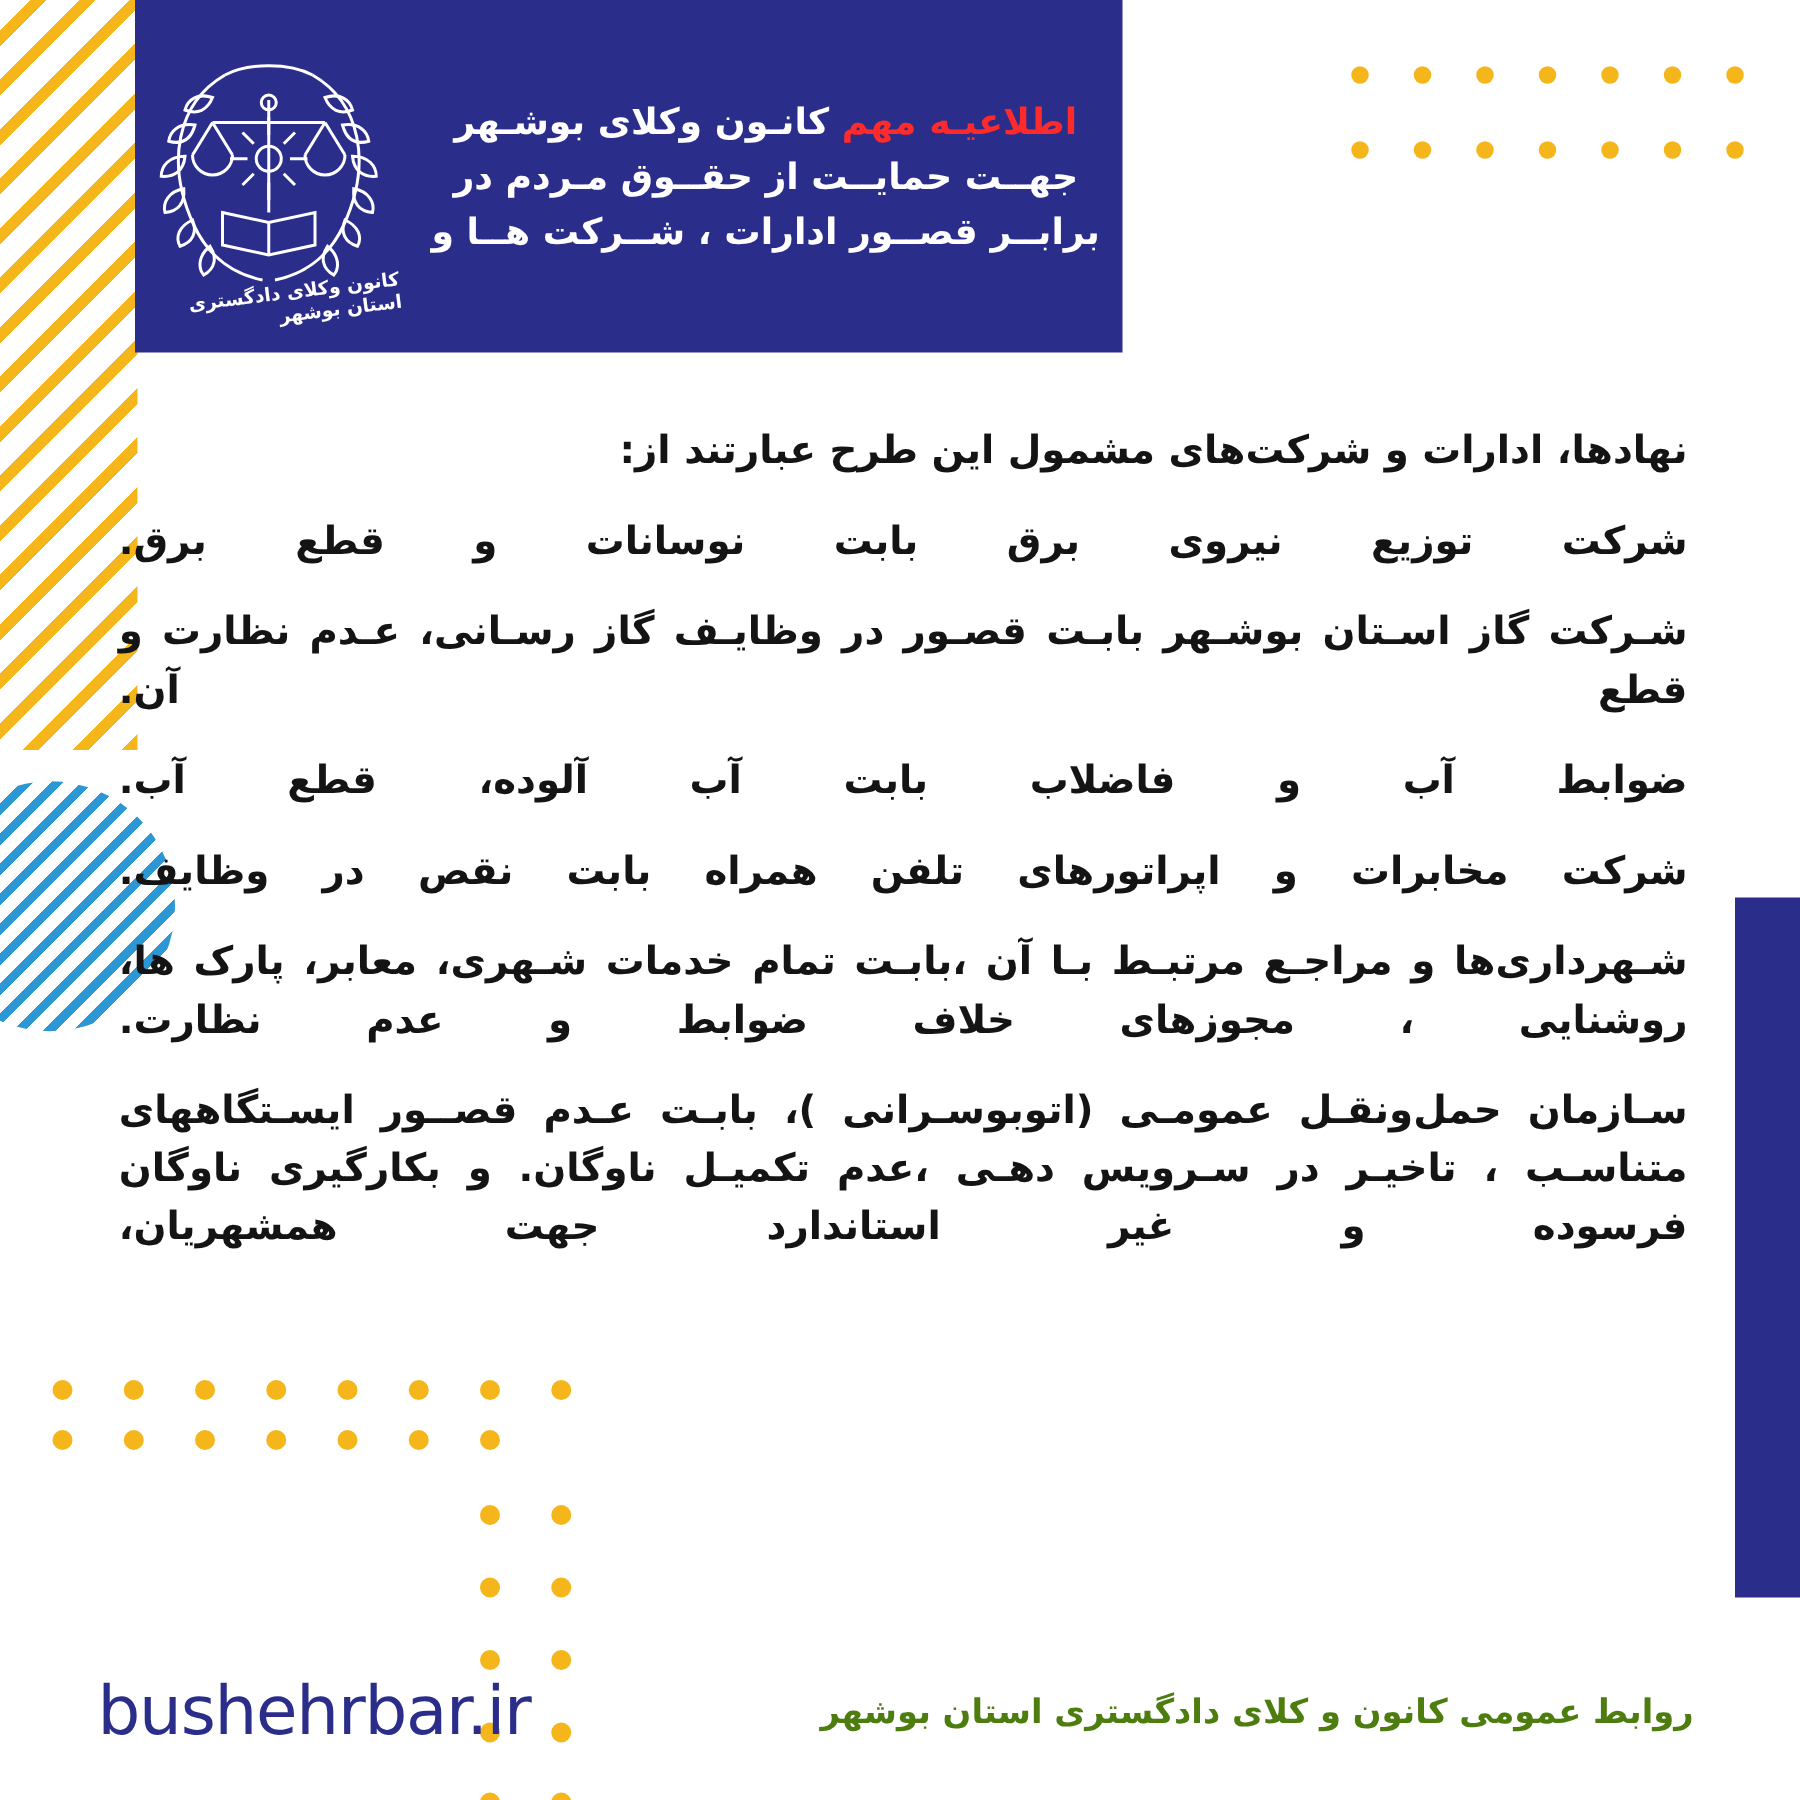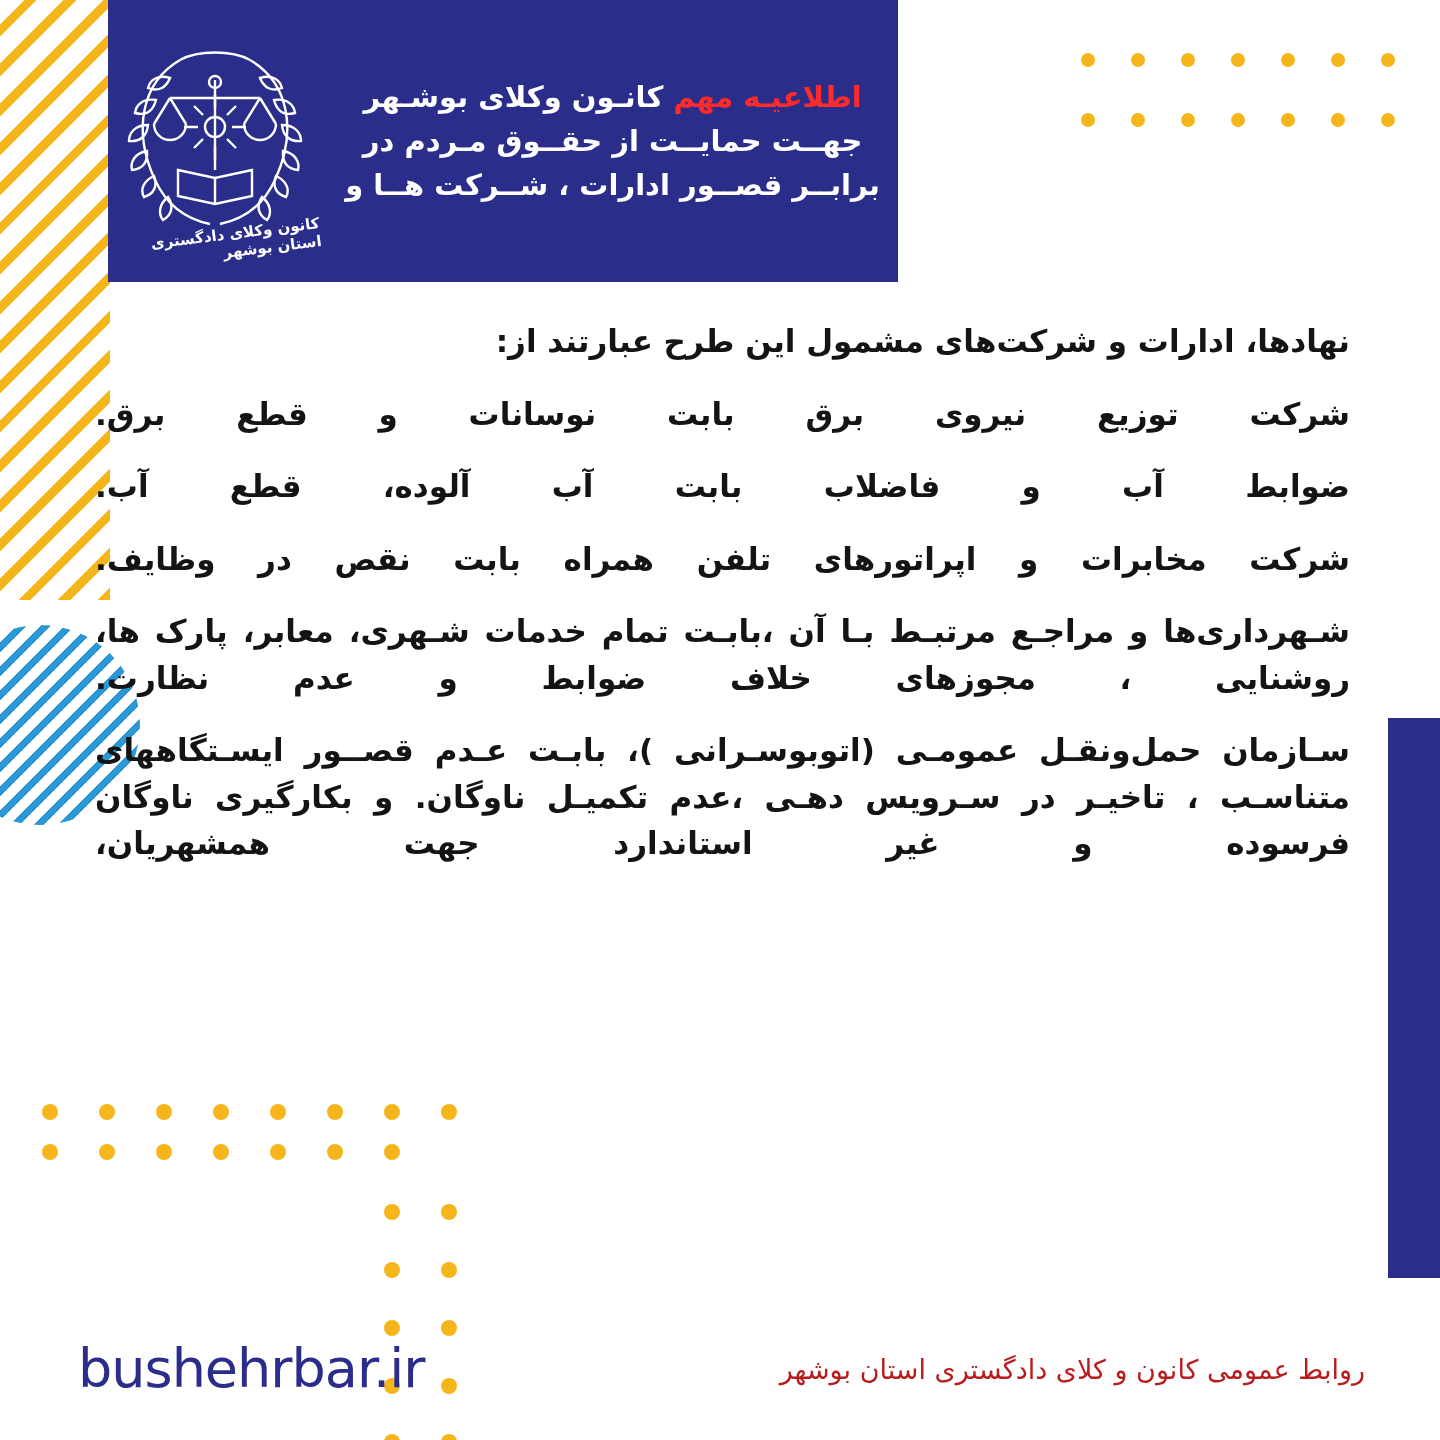--- a/index.html
+++ b/index.html
@@ -128,21 +128,21 @@
     width: 520px;
     height: 360px;
     z-index: 1;
   }
 
   
   .content {
     position: absolute;
     right: 90px;
     left: 95px;
-    top: 318px;
+    top: 337px;
     z-index: 4;
     direction: rtl;
     text-align: justify;
     text-align-last: justify;
     color: #111111;
   }
   .content p {
     margin: 0 0 26px 0;
     font-size: 31px;
     line-height: 1.5;
@@ -165,25 +165,25 @@
     font-size: 54px;
     color: #2b2d8a;
     font-weight: 500;
     letter-spacing: -1px;
     z-index: 5;
     direction: ltr;
     margin-left: 36px;
   }
   .footer-credit {
     position: absolute;
-    right: 75px;
+    right: 85px;
     bottom: 55px;
     font-size: 27px;
-    font-weight: normal;
-    color: #b91c1c;
+    font-weight: bold;
+    color: #4d7c0f;
     direction: rtl;
     z-index: 5;
   }
 </style>
 </head>
 <body>
 
 <div class="stripes-left"></div>
 
 <div class="blue-halfcircle"></div>
@@ -291,20 +291,21 @@
       <span>کانـون وکلای بوشـهر</span>
     </div>
     <div class="line">جهــت حمایــت از  حقــوق مـردم در</div>
     <div class="line">برابــر قصــور ادارات ، شــرکت هــا و</div>
   </div>
 </div>
 
 <div class="content">
   <p class="intro">نهادها، ادارات و شرکت‌های مشمول این طرح عبارتند از:</p>
   <p>شرکت توزیع نیروی برق بابت نوسانات و قطع برق.</p>
+  <p>شـرکت گاز اسـتان بوشـهر بابـت قصـور در وظایـف گاز رسـانی، عـدم نظارت و قطع آن.</p>
   <p>ضوابط آب و فاضلاب بابت آب آلوده، قطع آب.</p>
   <p>شرکت مخابرات و اپراتورهای تلفن همراه بابت نقص در وظایف.</p>
   <p>شـهرداری‌ها  و  مراجـع  مرتبـط بـا آن ،بابـت تمام خدمات شـهری، معابر، پارک ها، روشنایی ، مجوزهای خلاف ضوابط و عدم نظارت.</p>
   <p class="tight">سـازمان حمل‌ونقـل عمومـی  (اتوبوسـرانی )،  بابـت   عـدم  قصــور ایسـتگاههای متناسـب ، تاخیـر در سـرویس دهـی ،عدم تکمیـل ناوگان. و بکارگیری ناوگان فرسوده و غیر استاندارد جهت همشهریان،</p>
 </div>
 
 <div class="site-url">bushehrbar.ir</div>
 <div class="footer-credit">روابط عمومی کانون و کلای دادگستری استان بوشهر</div>
 
 </body></html>

